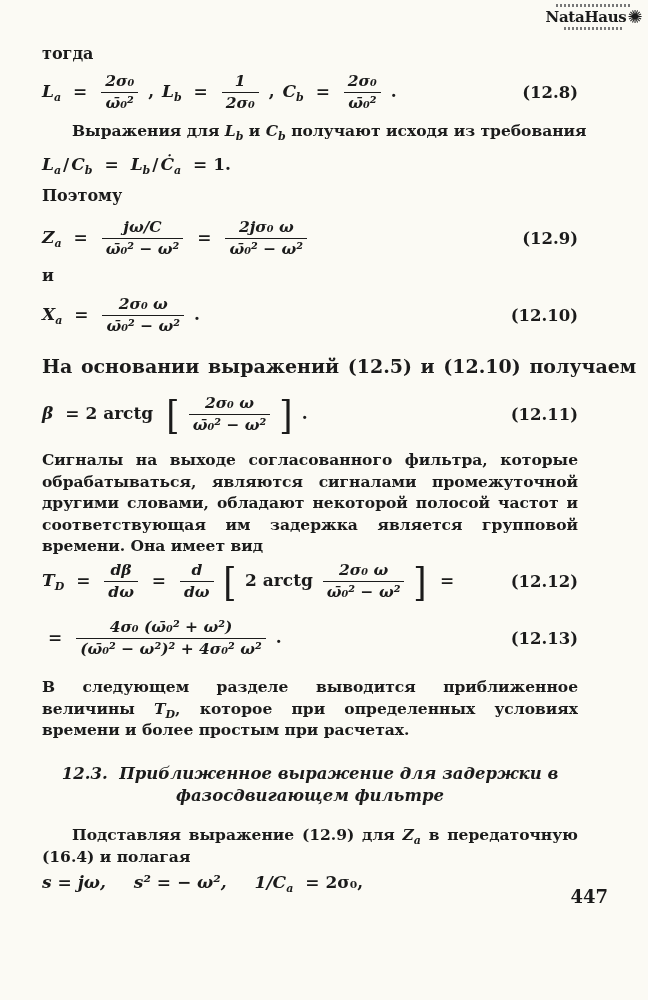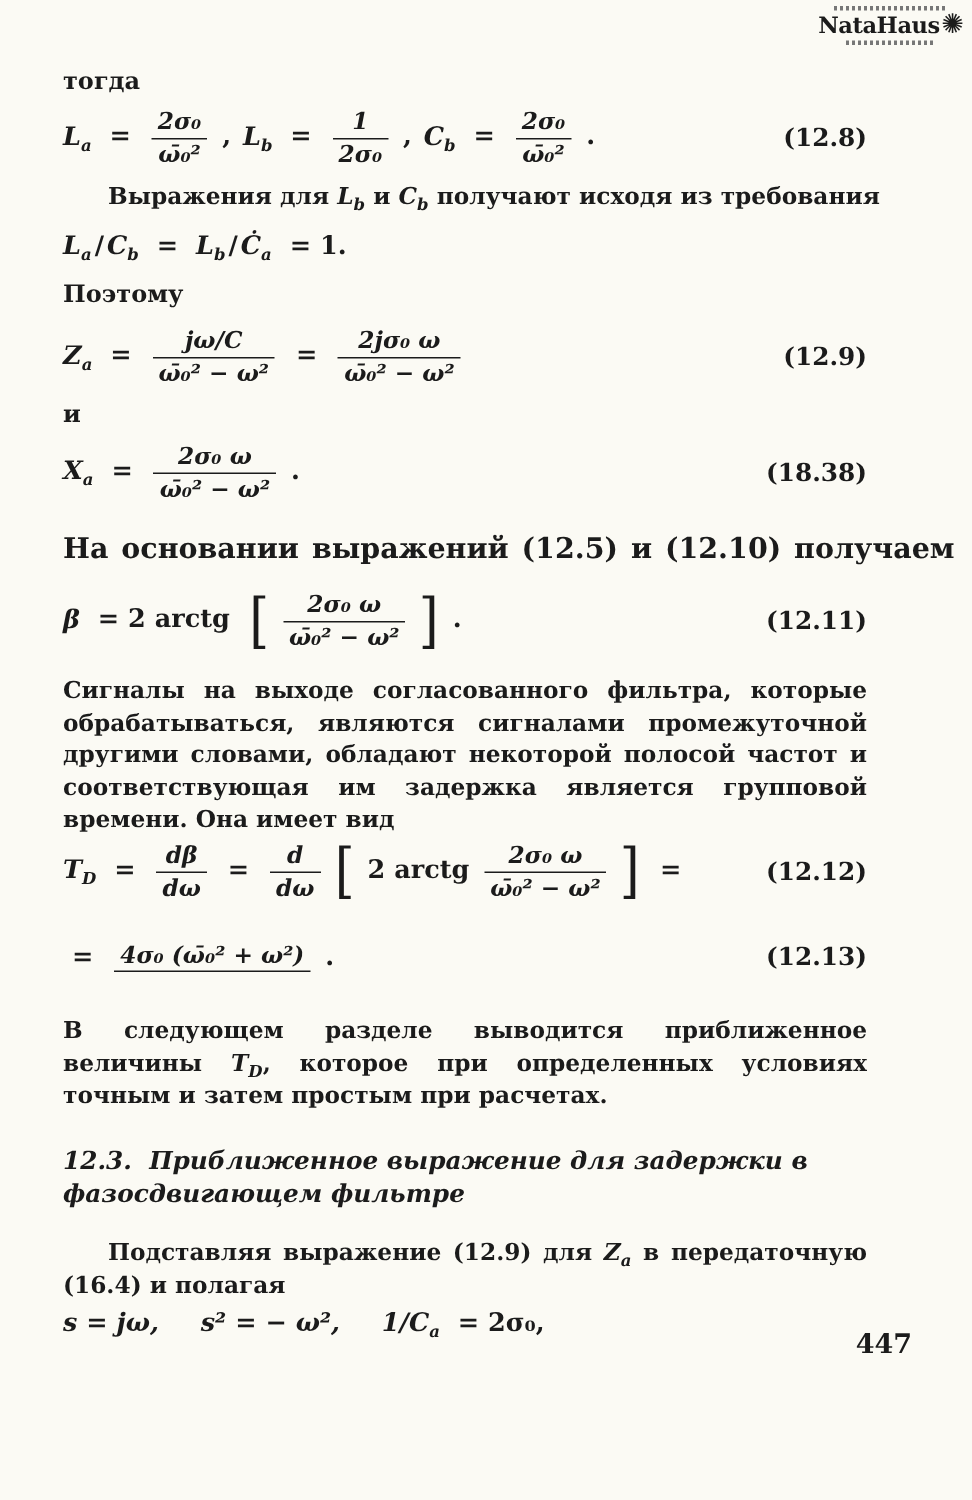--- a/index.html
+++ b/index.html
@@ -3,21 +3,21 @@
 <meta charset="utf-8">
 <style>
   html,body{margin:0;padding:0;background:#e8e8e4;}
   .page{position:relative;width:648px;height:1000px;background:#fbfaf4;color:#1b1b1b;
         font-family:"DejaVu Serif", "Liberation Serif", serif;overflow:hidden;}
   .tline{position:absolute;font-size:16px;font-weight:700;white-space:nowrap;}
   .para{position:absolute;left:42px;width:536px;font-size:15.5px;font-weight:700;}
   .jl{text-align:justify;text-align-last:justify;line-height:21.6px;height:21.6px;overflow:hidden;}
   .jl.last{text-align-last:left;}
   .indent{text-indent:30px;}
-  .heading{position:absolute;left:42px;width:536px;text-align:left;
+  .heading{position:absolute;left:42px;width:536px;text-align:center;
            font-style:italic;font-weight:700;font-size:16.5px;line-height:22px;}
   .eqrow{position:absolute;left:42px;width:536px;display:flex;align-items:center;justify-content:flex-start;}
   .eqnum{position:absolute;right:0;top:50%;transform:translateY(-50%);
          font-size:16.5px;font-weight:600;font-style:normal;}
   .m{white-space:nowrap;font-size:17px;font-weight:600;}
   .v{font-style:italic;}
   sub.ms{font-size:11px;font-style:italic;line-height:0;vertical-align:-4px;font-weight:600;}
   .op{margin:0 6px;font-style:normal;}
   .op.tight{margin:0 2px;}
   .gap{margin-right:22px;}
@@ -98,21 +98,21 @@
 
   <div class="tline" style="left:42px;top:266px">и</div>
 
   <div class="eqrow" style="top:291px;height:48px">
     <span class="m">
       <span class="v">X</span><sub class="ms">a</sub>
       <span class="op">=</span>
       <span class="frac"><span class="n">2σ₀ ω</span><span class="d">ω̄₀² − ω²</span></span>
       <span class="op tight">.</span>
     </span>
-    <span class="eqnum">(18.38)</span>
+    <span class="eqnum">(12.10)</span>
   </div>
 
   <div class="tline" style="left:42px;top:355px;font-size:19px;word-spacing:2px">На основании выражений (12.5) и (12.10) получаем</div>
 
   <div class="eqrow" style="top:390px;height:48px">
     <span class="m">
       <span class="v">β</span>
       <span class="op">= 2 arctg</span>
       <span class="br">[</span>
       <span class="frac"><span class="n">2σ₀ ω</span><span class="d">ω̄₀² − ω²</span></span>
@@ -142,32 +142,32 @@
       <span class="frac"><span class="n">2σ₀ ω</span><span class="d">ω̄₀² − ω²</span></span>
       <span class="br">]</span>
       <span class="op">=</span>
     </span>
     <span class="eqnum">(12.12)</span>
   </div>
 
   <div class="eqrow" style="top:612px;height:52px">
     <span class="m">
       <span class="op">=</span>
-      <span class="frac"><span class="n">4σ₀ (ω̄₀² + ω²)</span></span>
+      <span class="frac"><span class="n">4σ₀ (ω̄₀² + ω²)</span><span class="d">(ω̄₀² − ω²)² + 4σ₀² ω²</span></span>
       <span class="op tight">.</span>
     </span>
     <span class="eqnum">(12.13)</span>
   </div>
 
   <div class="para" style="top:676px">
     <div class="jl">В следующем разделе выводится приближенное выражение для</div>
     <div class="jl">
       <span>величины&nbsp;</span><span class="v" style="font-weight:700">T</span><sub class="ms">D</sub><span>, которое при определенных условиях является весьма</span>
     </div>
-    <div class="jl last">точным и затем простым при расчетах.</div>
+    <div class="jl last">времени и более простым при расчетах.</div>
   </div>
 
   <div class="heading" style="top:763px">
     <div>12.3.&nbsp;&nbsp;Приближенное выражение для задержки в</div>
     <div>фазосдвигающем фильтре</div>
   </div>
 
   <div class="para" style="top:824px">
     <div class="jl indent">
       <span>Подставляя выражение (12.9) для&nbsp;</span><span class="v" style="font-weight:700">Z</span><sub class="ms">a</sub><span>&nbsp;в передаточную функцию</span>

